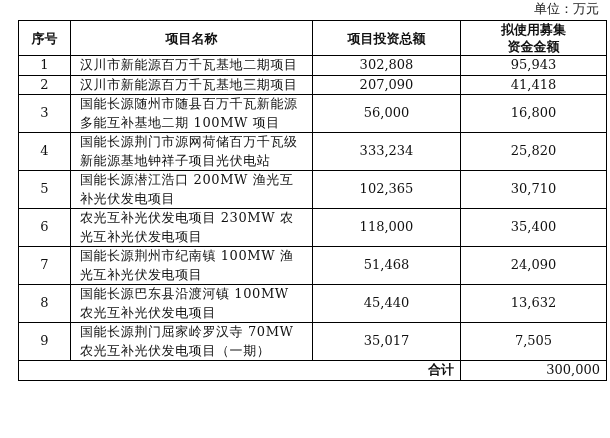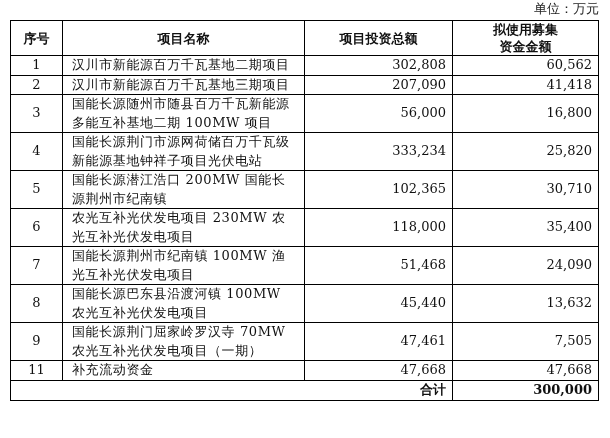--- a/index.html
+++ b/index.html
@@ -6,21 +6,21 @@
   body {
     width: 610px; height: 438px; position: relative; overflow: hidden;
     font-family: "DejaVu Serif", "Liberation Serif", serif;
     color: #111;
   }
   .unit {
     position: absolute; right: 11px; top: 1px;
     font-size: 13px; line-height: 16px; color: #222; margin-left: 25px;
   }
   table {
-    position: absolute; left: 10px; top: 20px;
+    position: absolute; left: 18px; top: 20px;
     width: 588px;
     border-collapse: collapse;
     table-layout: fixed;
     font-size: 13px;
   }
   td, th {
     border: 1.3px solid #000;
     padding: 0 6px;
     line-height: 18.5px;
     vertical-align: middle;
@@ -28,26 +28,26 @@
   th {
     font-family: "DejaVu Sans", "Liberation Sans", sans-serif;
     font-weight: bold;
     font-size: 13px;
     text-align: center;
     height: 34px;
     line-height: 17px;
   }
   td.no { text-align: center; }
   td.name { text-align: left; padding-left: 9px; padding-right: 8px; letter-spacing: 0.6px; }
-  td.num { text-align: right; padding-right: 6px; }
+  td.num { text-align: center; padding-right: 6px; }
   tr.single td { height: 18px; }
   tr.double td { height: 36px; }
   tr.total td { height: 19px; }
   td.total-label { text-align: right; font-family: "DejaVu Sans", "Liberation Sans", sans-serif; font-weight: bold; }
-  td.total-value { text-align: right; font-weight: bold; }
+  td.total-value { text-align: right; font-weight: normal; }
 </style>
 </head>
 <body>
 
 <div class="unit">单位：万元</div>
 
 <table>
   <colgroup>
     <col style="width:52px">
     <col style="width:242px">
@@ -63,21 +63,21 @@
         <div>拟使用募集</div>
         <div>资金金额</div>
       </th>
     </tr>
   </thead>
   <tbody>
     <tr class="single">
       <td class="no">1</td>
       <td class="name">汉川市新能源百万千瓦基地二期项目</td>
       <td class="num">302,808</td>
-      <td class="num">60,562</td>
+      <td class="num">95,943</td>
     </tr>
     <tr class="single">
       <td class="no">2</td>
       <td class="name">汉川市新能源百万千瓦基地三期项目</td>
       <td class="num">207,090</td>
       <td class="num">41,418</td>
     </tr>
     <tr class="double">
       <td class="no">3</td>
       <td class="name">国能长源随州市随县百万千瓦新能源多能互补基地二期 100MW 项目</td>
@@ -85,21 +85,21 @@
       <td class="num">16,800</td>
     </tr>
     <tr class="double">
       <td class="no">4</td>
       <td class="name">国能长源荆门市源网荷储百万千瓦级新能源基地钟祥子项目光伏电站</td>
       <td class="num">333,234</td>
       <td class="num">25,820</td>
     </tr>
     <tr class="double">
       <td class="no">5</td>
-      <td class="name">国能长源潜江浩口 200MW 国能长源荆州市纪南镇</td>
+      <td class="name">国能长源潜江浩口 200MW 渔光互补光伏发电项目</td>
       <td class="num">102,365</td>
       <td class="num">30,710</td>
     </tr>
     <tr class="double">
       <td class="no">6</td>
       <td class="name">农光互补光伏发电项目 230MW 农光互补光伏发电项目</td>
       <td class="num">118,000</td>
       <td class="num">35,400</td>
     </tr>
     <tr class="double">
@@ -110,27 +110,21 @@
     </tr>
     <tr class="double">
       <td class="no">8</td>
       <td class="name">国能长源巴东县沿渡河镇 100MW 农光互补光伏发电项目</td>
       <td class="num">45,440</td>
       <td class="num">13,632</td>
     </tr>
     <tr class="double">
       <td class="no">9</td>
       <td class="name">国能长源荆门屈家岭罗汉寺 70MW 农光互补光伏发电项目（一期）</td>
-      <td class="num">47,461</td>
+      <td class="num">35,017</td>
       <td class="num">7,505</td>
-    </tr>
-    <tr class="single">
-      <td class="no">11</td>
-      <td class="name">补充流动资金</td>
-      <td class="num">47,668</td>
-      <td class="num">47,668</td>
     </tr>
     <tr class="total">
       <td class="total-label" colspan="3">合计</td>
       <td class="total-value">300,000</td>
     </tr>
   </tbody>
 </table>
 
 </body></html>

